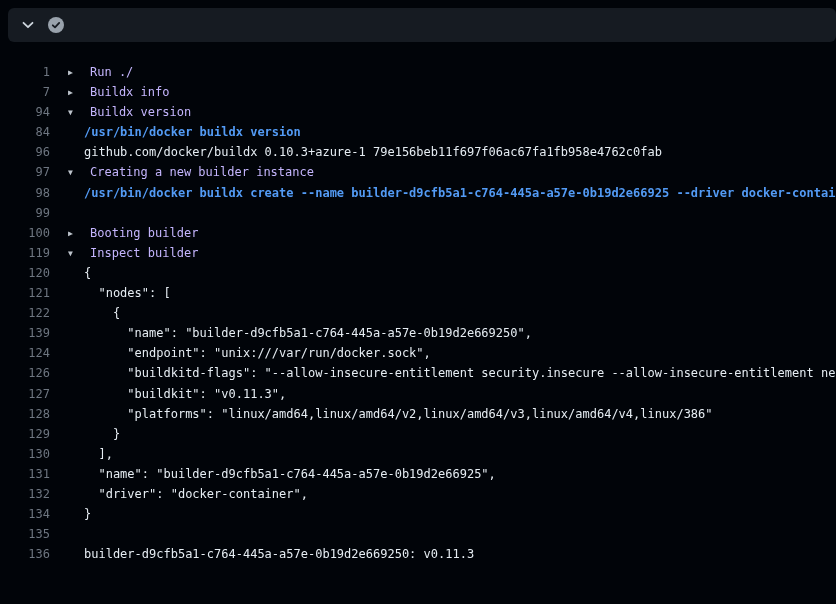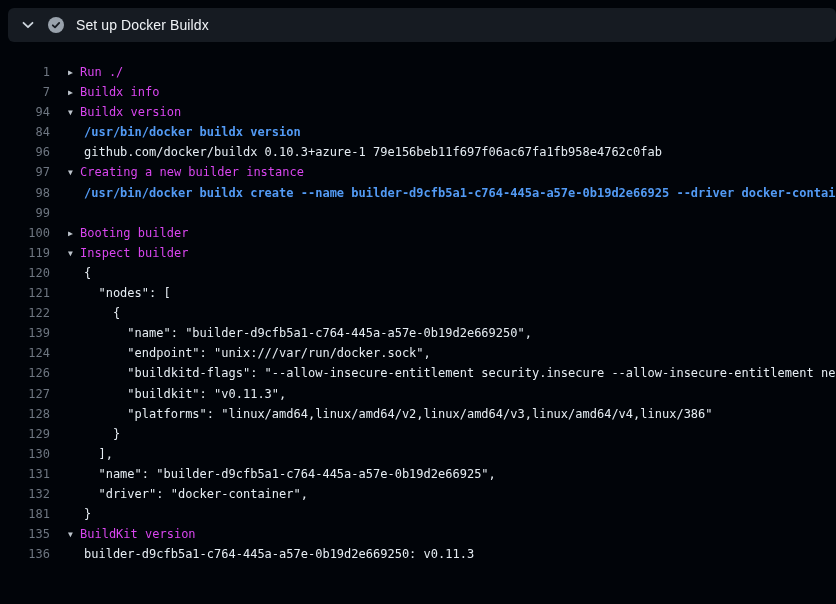--- a/index.html
+++ b/index.html
@@ -29,41 +29,40 @@
     font-size:12px;white-space:pre;
   }
   .ln{
     width:50px;flex:none;text-align:right;color:#6e7681;cursor:pointer;
   }
   .lc{padding-left:18px;color:#e6edf3;flex:none;}
   .arrow{
     display:inline-block;width:12px;color:#bdc4cc;font-size:8px;
     vertical-align:1px;cursor:pointer;
   }
-  .gtitle{color:#d946ef;cursor:pointer;}
+  .gtitle{color:#c4b5fd;cursor:pointer;margin-left:10px;}
   .sp{display:inline-block;width:16px;}
   .cmd{color:#539bf5;font-weight:bold;}
   .out{color:#e6edf3;}
 </style>
 </head>
 <body>
 
 <div class="step-header">
   <span class="chev">
     <svg width="16" height="16" viewBox="0 0 16 16">
       <path d="M3.5 5.8 L8 10.2 L12.5 5.8" fill="none" stroke="#cdd5dd" stroke-width="1.8" stroke-linecap="round" stroke-linejoin="round"></path>
     </svg>
   </span>
   <span class="status">
     <svg width="16" height="16" viewBox="0 0 16 16">
       <circle cx="8" cy="8" r="8" fill="#99a2ac"></circle>
       <path d="M4.8 8.3 L7 10.4 L11.2 5.9" fill="none" stroke="#161b22" stroke-width="1.8" stroke-linecap="round" stroke-linejoin="round"></path>
     </svg>
   </span>
-  <span class="step-title">Set up Docker Buildx</span>
 </div>
 
 <div class="log" id="log">
     <div class="row"><span class="ln">1</span><span class="lc"><span class="arrow">▶</span><span class="gtitle">Run ./</span></span></div>
     <div class="row"><span class="ln">7</span><span class="lc"><span class="arrow">▶</span><span class="gtitle">Buildx info</span></span></div>
     <div class="row"><span class="ln">94</span><span class="lc"><span class="arrow">▼</span><span class="gtitle">Buildx version</span></span></div>
     <div class="row"><span class="ln">84</span><span class="lc"><span class="sp"></span><span class="cmd">/usr/bin/docker buildx version</span></span></div>
     <div class="row"><span class="ln">96</span><span class="lc"><span class="sp"></span><span class="out">github.com/docker/buildx 0.10.3+azure-1 79e156beb11f697f06ac67fa1fb958e4762c0fab</span></span></div>
     <div class="row"><span class="ln">97</span><span class="lc"><span class="arrow">▼</span><span class="gtitle">Creating a new builder instance</span></span></div>
     <div class="row"><span class="ln">98</span><span class="lc"><span class="sp"></span><span class="cmd">/usr/bin/docker buildx create --name builder-d9cfb5a1-c764-445a-a57e-0b19d2e66925 --driver docker-container</span></span></div>
@@ -75,16 +74,16 @@
     <div class="row"><span class="ln">122</span><span class="lc"><span class="sp"></span><span class="out">    {</span></span></div>
     <div class="row"><span class="ln">139</span><span class="lc"><span class="sp"></span><span class="out">      "name": "builder-d9cfb5a1-c764-445a-a57e-0b19d2e669250",</span></span></div>
     <div class="row"><span class="ln">124</span><span class="lc"><span class="sp"></span><span class="out">      "endpoint": "unix:///var/run/docker.sock",</span></span></div>
     <div class="row"><span class="ln">126</span><span class="lc"><span class="sp"></span><span class="out">      "buildkitd-flags": "--allow-insecure-entitlement security.insecure --allow-insecure-entitlement network</span></span></div>
     <div class="row"><span class="ln">127</span><span class="lc"><span class="sp"></span><span class="out">      "buildkit": "v0.11.3",</span></span></div>
     <div class="row"><span class="ln">128</span><span class="lc"><span class="sp"></span><span class="out">      "platforms": "linux/amd64,linux/amd64/v2,linux/amd64/v3,linux/amd64/v4,linux/386"</span></span></div>
     <div class="row"><span class="ln">129</span><span class="lc"><span class="sp"></span><span class="out">    }</span></span></div>
     <div class="row"><span class="ln">130</span><span class="lc"><span class="sp"></span><span class="out">  ],</span></span></div>
     <div class="row"><span class="ln">131</span><span class="lc"><span class="sp"></span><span class="out">  "name": "builder-d9cfb5a1-c764-445a-a57e-0b19d2e66925",</span></span></div>
     <div class="row"><span class="ln">132</span><span class="lc"><span class="sp"></span><span class="out">  "driver": "docker-container",</span></span></div>
-    <div class="row"><span class="ln">181</span><span class="lc"><span class="sp"></span><span class="out">}</span></span></div>
-    <div class="row"><span class="ln">135</span><span class="lc"><span class="arrow">▼</span><span class="gtitle">BuildKit version</span></span></div>
+    <div class="row"><span class="ln">134</span><span class="lc"><span class="sp"></span><span class="out">}</span></span></div>
+    <div class="row"><span class="ln">135</span></div>
     <div class="row"><span class="ln">136</span><span class="lc"><span class="sp"></span><span class="out">builder-d9cfb5a1-c764-445a-a57e-0b19d2e669250: v0.11.3</span></span></div>
   </div>
 
 </body></html>

